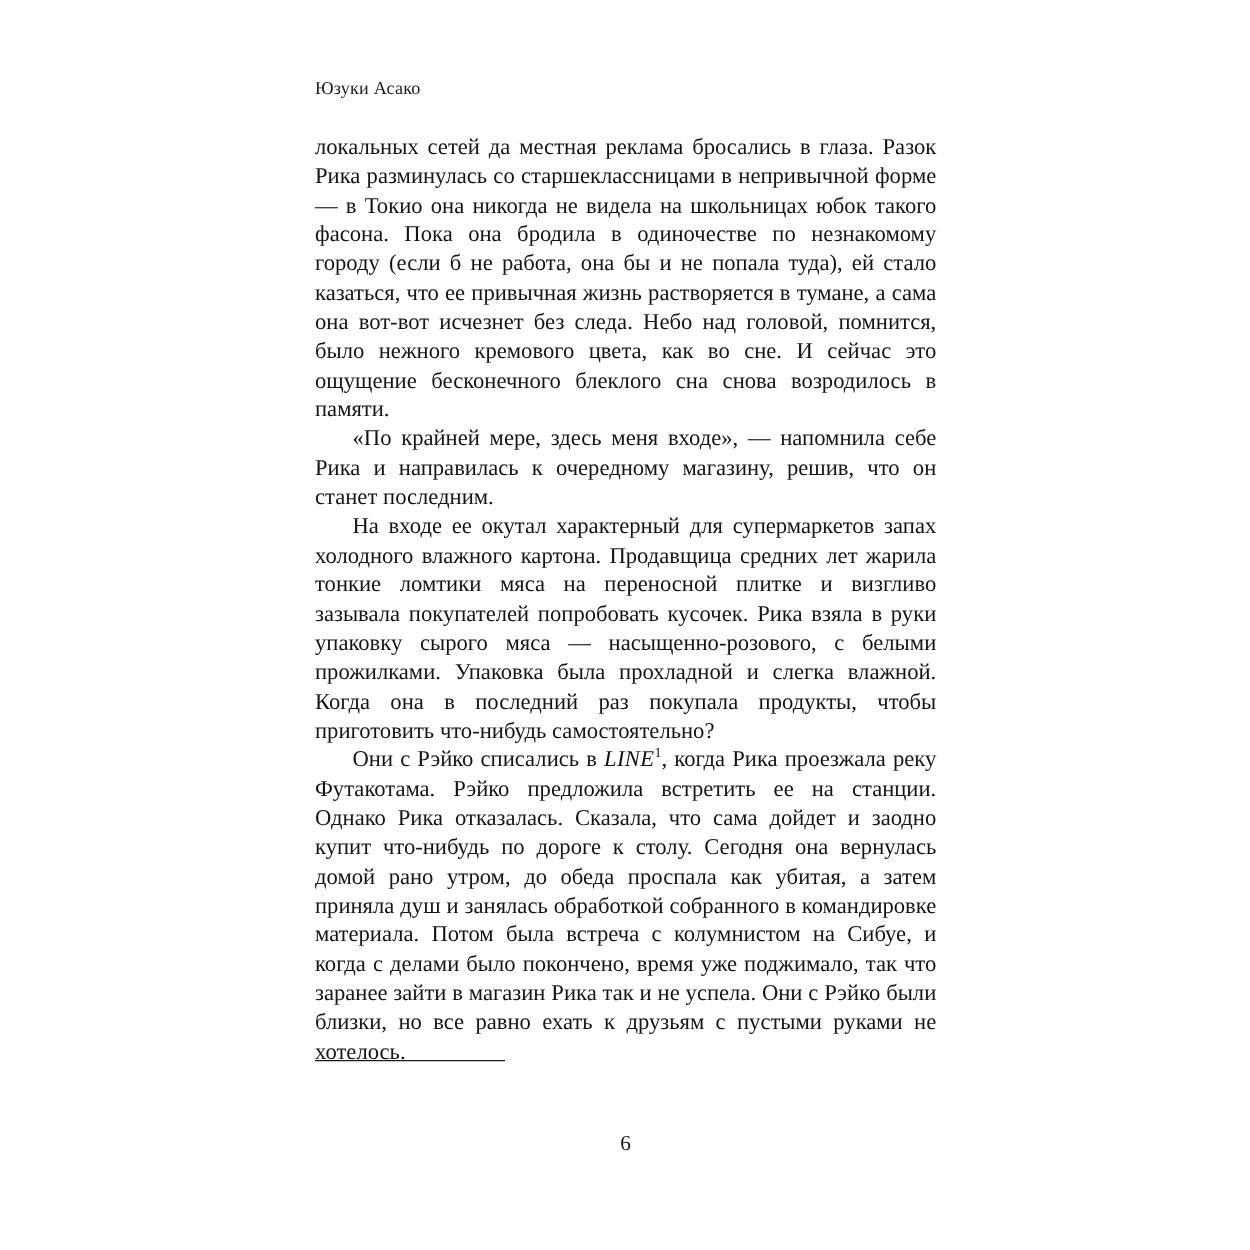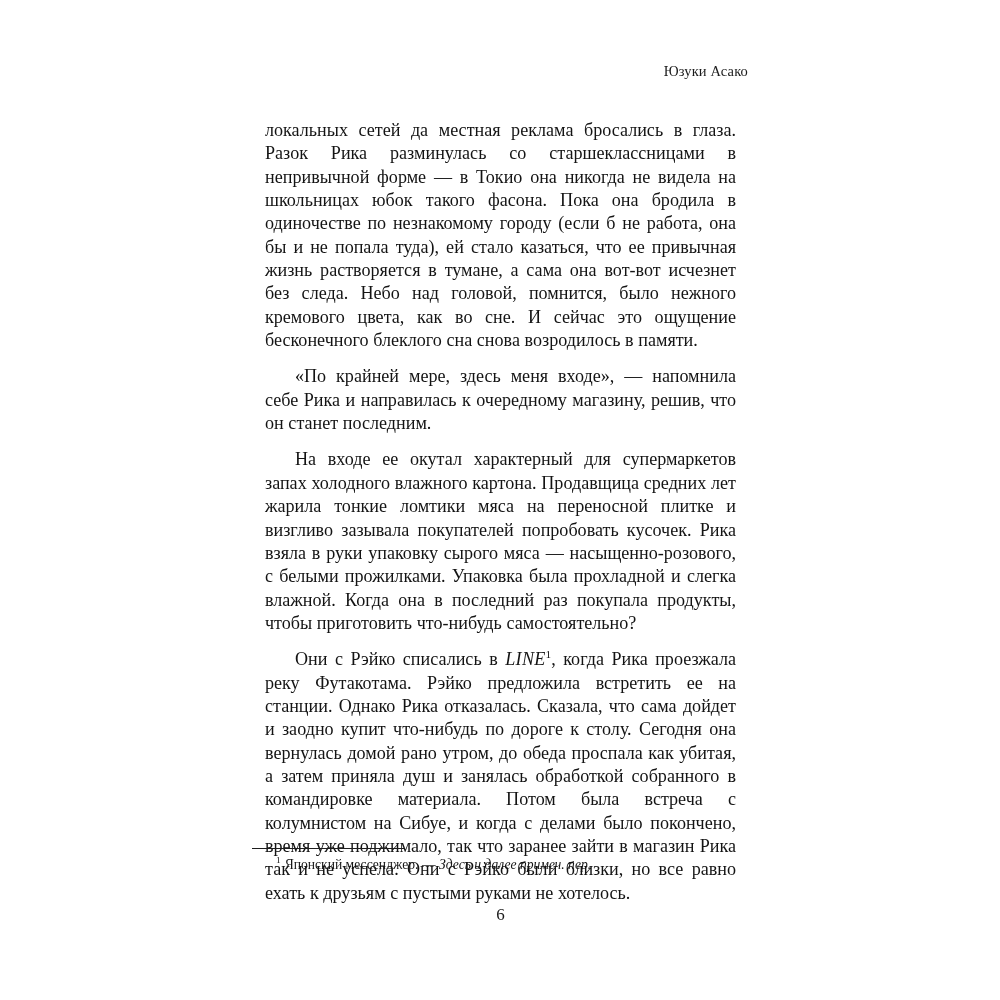--- a/index.html
+++ b/index.html
@@ -24,38 +24,38 @@
     height: 1000px;
     background: #ffffff;
   }
 
   
   .running-header {
     position: absolute;
     left: 252px;
     top: 62px;
     width: 496px;
-    text-align: right;
+    text-align: left;
     font-size: 14.5px;
     line-height: 18px;
     letter-spacing: 0.15px;
     color: #1b1b1b;
     white-space: nowrap;
   }
 
   
   .textblock {
     position: absolute;
     left: 252px;
     top: 106px;
     width: 497px;
   }
 
   .para {
-    margin: 13px;
+    margin: 0;
     font-size: 18.1px;
     line-height: 23.35px;
     text-align: justify;
     text-justify: inter-word;
     hyphens: manual;
     color: #141414;
     word-spacing: 0.1px;
   }
   .para.indent {
     text-indent: 30px;
@@ -129,18 +129,17 @@
     <p class="para indent">«По крайней мере, здесь меня входе», — напомнила себе Рика и направилась к очередному магазину, решив, что он станет последним.</p>
 
     <p class="para indent">На входе ее окутал характерный для супермаркетов запах холодного влажного картона. Продавщица средних лет жарила тонкие ломтики мяса на переносной плитке и визгливо зазывала покупателей попробовать кусочек. Рика взяла в руки упаковку сырого мяса — насыщенно-розового, с белыми прожилками. Упаковка была прохладной и слегка влажной. Когда она в последний раз покупала продукты, чтобы приготовить что-нибудь самостоятельно?</p>
 
     <p class="para indent"><span>Они с Рэйко списались в </span><span class="latin">LINE</span><span class="fnref">1</span><span>, когда Рика проезжала реку Футакотама. Рэйко предложила встретить ее на станции. Однако Рика отказалась. Сказала, что сама дойдет и заодно купит что-нибудь по дороге к столу. Сегодня она вернулась домой рано утром, до обеда проспала как убитая, а затем приняла душ и занялась обработкой собранного в командировке материала. Потом была встреча с колумнистом на Сибуе, и когда с делами было покончено, время уже поджимало, так что заранее зайти в магазин Рика так и не успела. Они с Рэйко были близки, но все равно ехать к друзьям с пустыми руками не хотелось.</span></p>
 
   </div>
 
   <div class="footnote-zone">
     <div class="footnote-rule"></div>
-    <p class="footnote"><span class="fn-num">1</span><span>Японский мессенджер. — </span><span class="fn-italic">Здесь и далее примеч. пер.</span></p>
   </div>
 
   <div class="folio">6</div>
 
 </div>
 
 </body></html>

